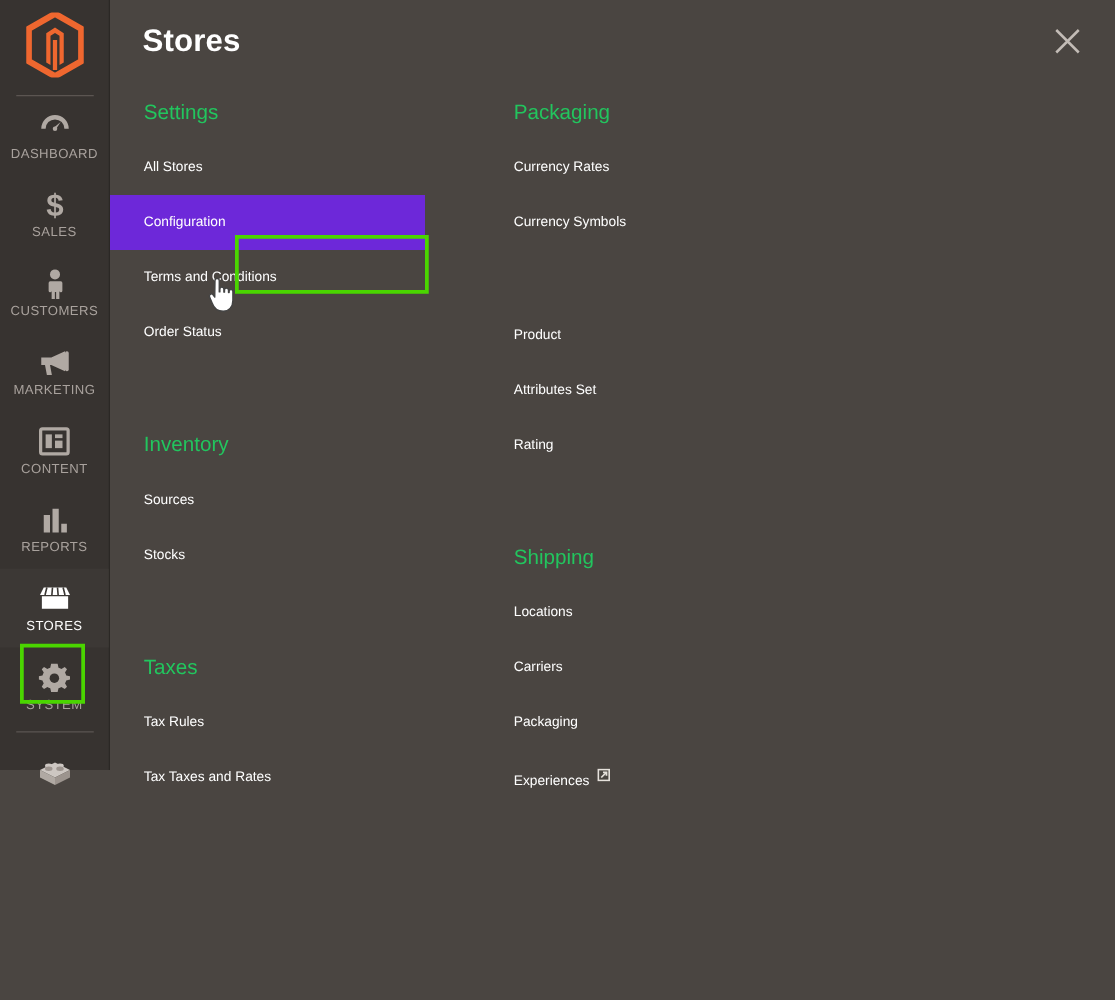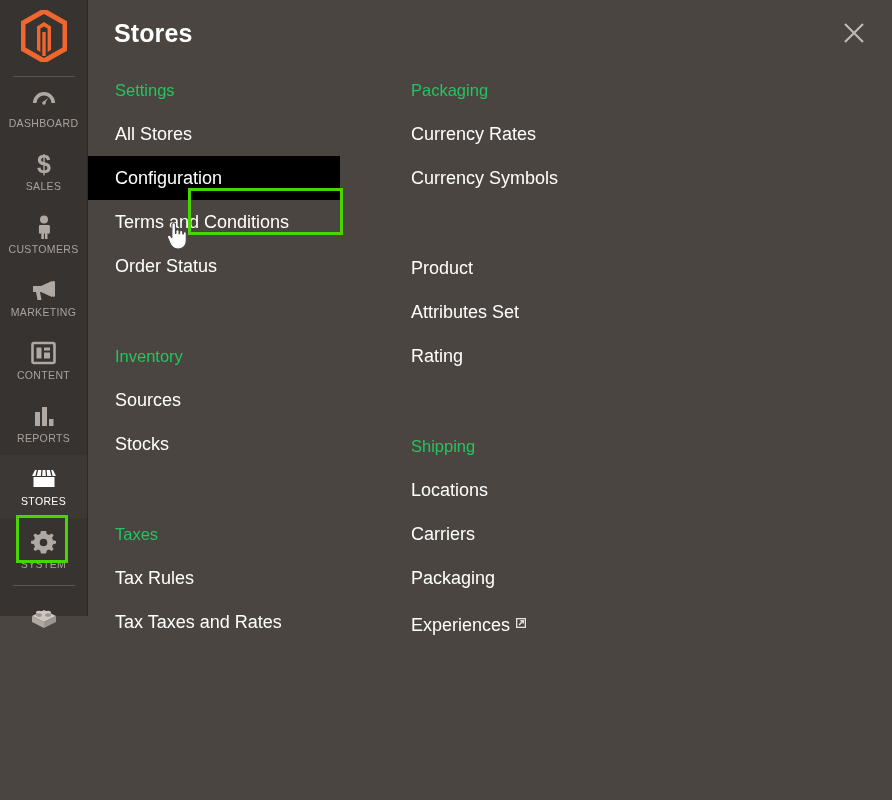--- a/index.html
+++ b/index.html
@@ -145,30 +145,30 @@
   .group-title {
     color: #22c55e;
     font-size: 16.5px;
     padding: 0 0 0 27px;
     height: 44px;
     line-height: 44px;
   }
   .menu-link {
     display: block;
     color: #ffffff;
-    font-size: 18px;
+    font-size: 11px;
     padding: 0 0 0 27px;
     height: 44px;
     line-height: 44px;
     cursor: pointer;
     text-decoration: none;
     white-space: nowrap;
   }
   .menu-link.hovered {
-    background: #000000;
+    background: #6d28d9;
     width: 252px;
     box-sizing: border-box;
   }
   .ext-icon {
     display: inline-block;
     margin-left: 6px;
     vertical-align: 3px;
   }
   .spacer-46 { height: 46px; }
 

